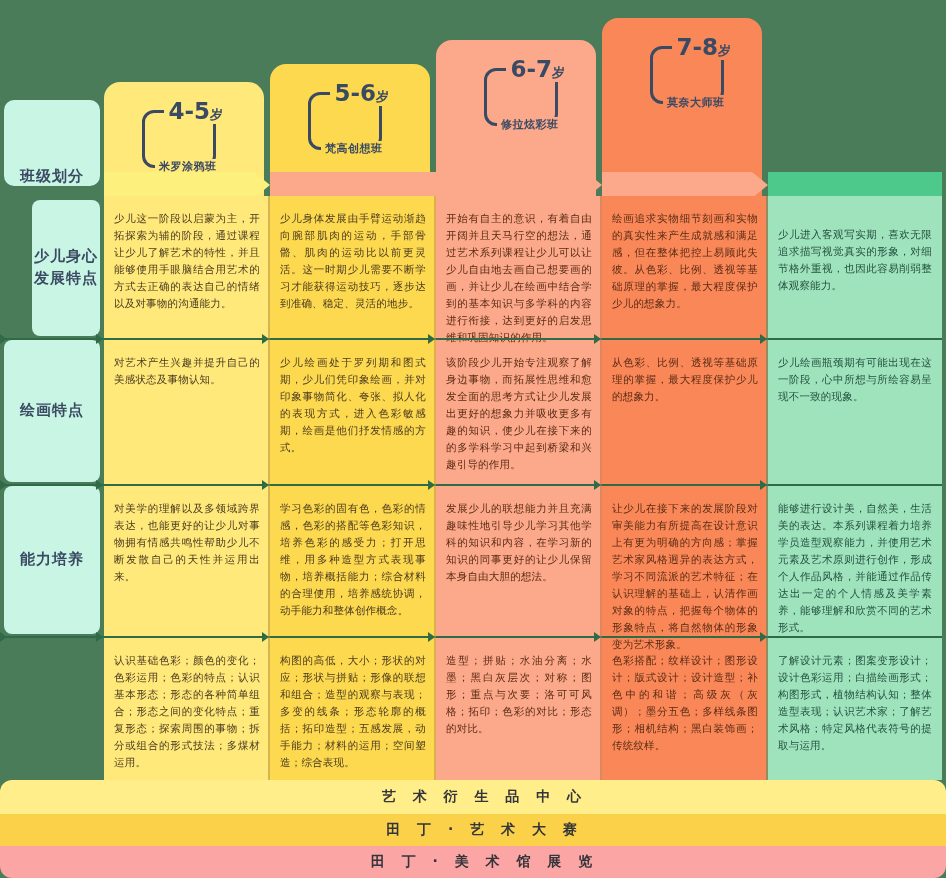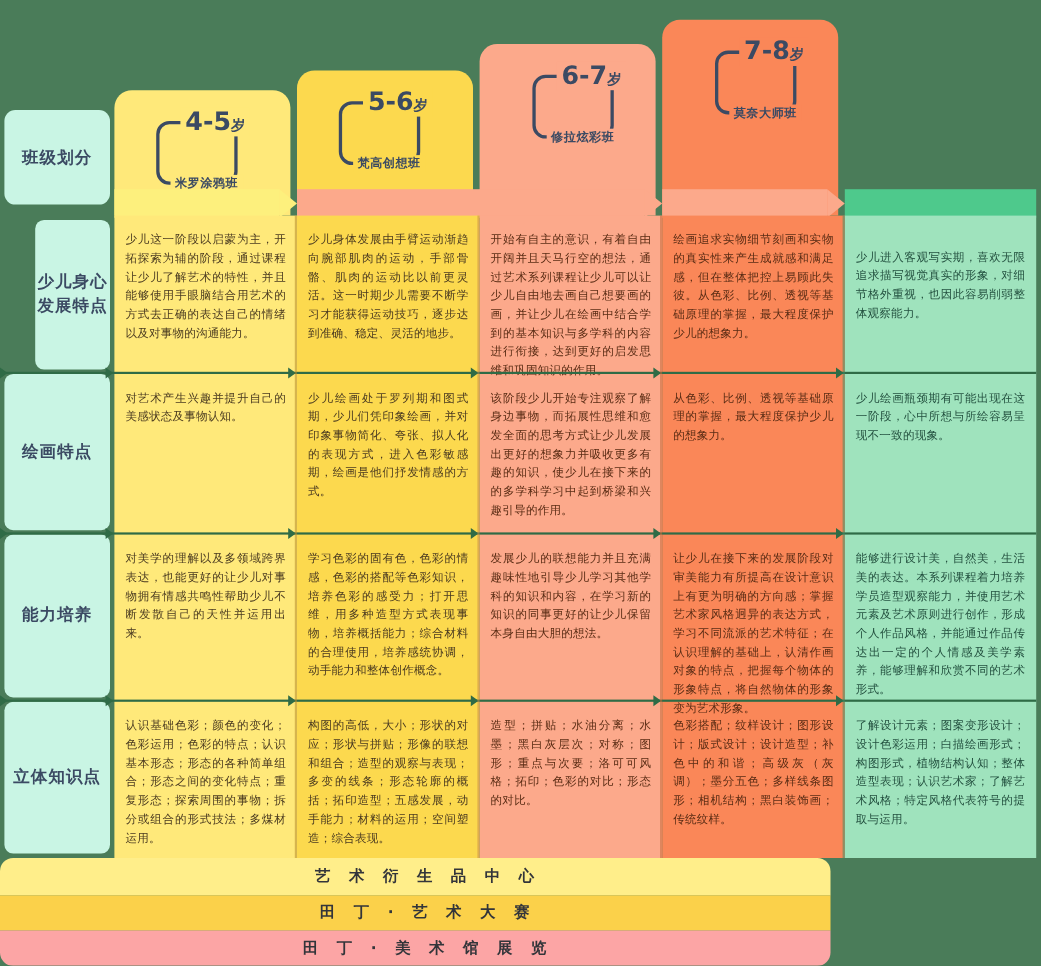--- a/index.html
+++ b/index.html
@@ -13,21 +13,21 @@
 
   
   .header-band{position:absolute;left:0;top:0;width:946px;height:196px;}
   .hcard{
     position:absolute;bottom:0;
     border-top-left-radius:16px;border-top-right-radius:16px;
     box-sizing:border-box;
   }
   .label-head{
     background:#c9f5e4;
-    display:flex;align-items:center;justify-content:center;
+    display:flex;align-items:flex-end;justify-content:center;
     border-radius:10px;
   }
   .label-head-txt{
     color:#3b4a63;font-size:15px;font-weight:bold;letter-spacing:1px;
   }
   .agebox{
     position:absolute;
     border:3px solid #3b4a63;
     border-radius:12px;
     box-sizing:border-box;
@@ -86,21 +86,21 @@
   }
   .hsep .nub{
     position:absolute;top:-4px;width:0;height:0;
     border-top:5px solid transparent;border-bottom:5px solid transparent;
     border-left:7px solid #2f6b46;
   }
   .vsep{position:absolute;width:2px;background:#b58a2a;opacity:.55;}
 
   
   .banner{
-    position:absolute;left:0;width:755px;
+    position:absolute;left:0;width:946px;
     display:flex;align-items:center;justify-content:center;
     box-sizing:border-box;
     padding-left:23px;
   }
   .banner span{
     color:#33353a;font-size:14px;font-weight:bold;letter-spacing:6px;
   }
   .b1{background:#ffee8a;border-radius:12px 12px 0 0;}
   .b2{background:#fbd14a;}
   .b3{background:#fca5a5;border-radius:0 0 12px 12px;}
@@ -170,23 +170,20 @@
       <div class="rowlabel" style="top:4px;height:136px;margin-left:28px;">
         <span>
           <span>少儿身心</span><br><span>发展特点</span>
         </span>
       </div>
       <div class="rowlabel" style="top:144px;height:142px;">
         <span>绘画特点</span>
       </div>
       <div class="rowlabel" style="top:290px;height:148px;">
         <span>能力培养</span>
-      </div>
-      <div class="rowlabel" style="top:442px;height:138px;">
-        <span>立体知识点</span>
       </div>
     </div>
 
     <div class="col" style="left:104px;width:166px;height:584px;background:#ffe97a;">
       <div class="cell" style="top:0;height:144px;">
           <p>少儿这一阶段以启蒙为主，开拓探索为辅的阶段，通过课程让少儿了解艺术的特性，并且能够使用手眼脑结合用艺术的方式去正确的表达自己的情绪以及对事物的沟通能力。</p>
         </div>
       <div class="cell" style="top:144px;height:146px;">
           <p>对艺术产生兴趣并提升自己的美感状态及事物认知。</p>
         </div>

